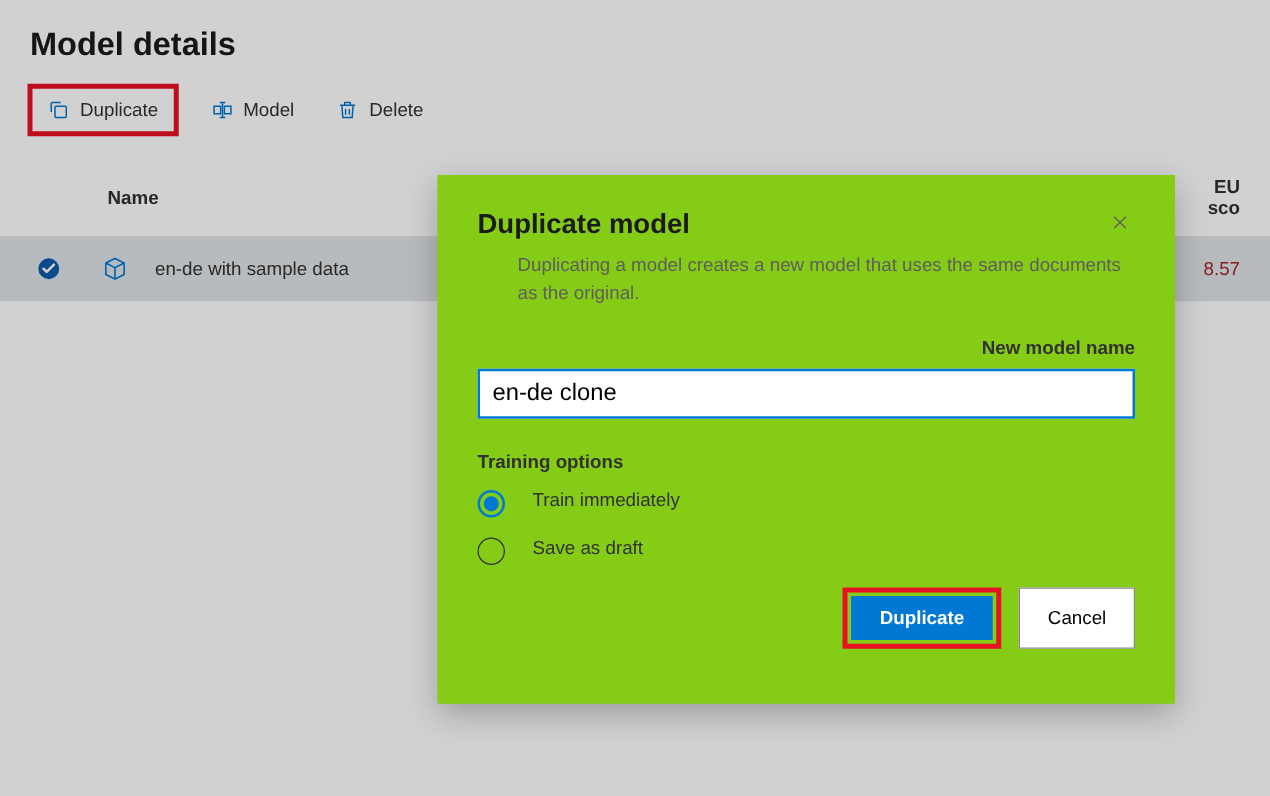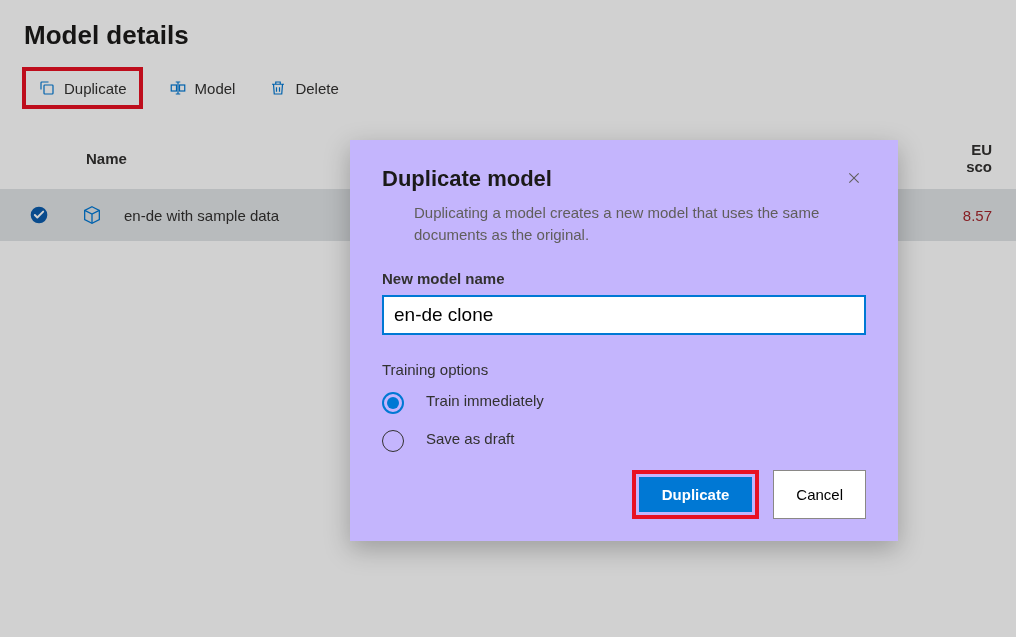--- a/index.html
+++ b/index.html
@@ -83,24 +83,24 @@
       color: #a4262c;
       text-align: right;
       padding-right: 24px;
     }
     
     .dialog {
       position: absolute;
       z-index: 10;
       left: 350px;
       top: 140px;
-      width: 548px;
-      background: #c4b5fd;
+      width: 590px;
+      background: #84cc16;
       box-shadow: 0 8px 24px rgba(0,0,0,0.25);
-      padding: 26px 32px 22px 32px;
+      padding: 26px 32px 44px 32px;
     }
     .dialog-header {
       display: flex;
       justify-content: space-between;
       align-items: flex-start;
     }
     .dialog-title {
       font-size: 22px;
       font-weight: 600;
       color: #1b1a19;
@@ -117,33 +117,34 @@
       font-size: 15px;
       color: #605e5c;
       line-height: 1.45;
       margin-bottom: 24px;
       margin-left: 32px;
     }
     .field-label {
       font-size: 15px;
       font-weight: 600;
       margin-bottom: 8px;
+      text-align: right;
     }
     .text-input {
       width: 100%;
       border: 2px solid #0078d4;
       padding: 7px 10px;
       font-size: 19px;
       font-family: inherit;
       outline: none;
       margin-bottom: 26px;
     }
     .section-label {
       font-size: 15px;
-      font-weight: 400;
+      font-weight: 700;
       margin-bottom: 14px;
     }
     .radio-row {
       display: flex;
       align-items: flex-start;
       gap: 22px;
       margin-bottom: 16px;
       cursor: pointer;
     }
     .radio-circle {

